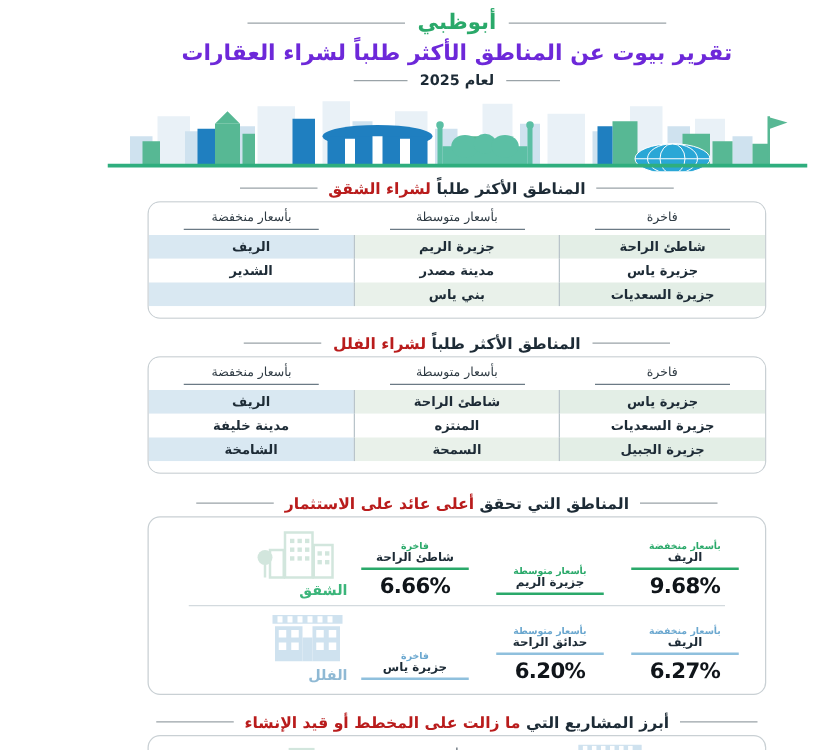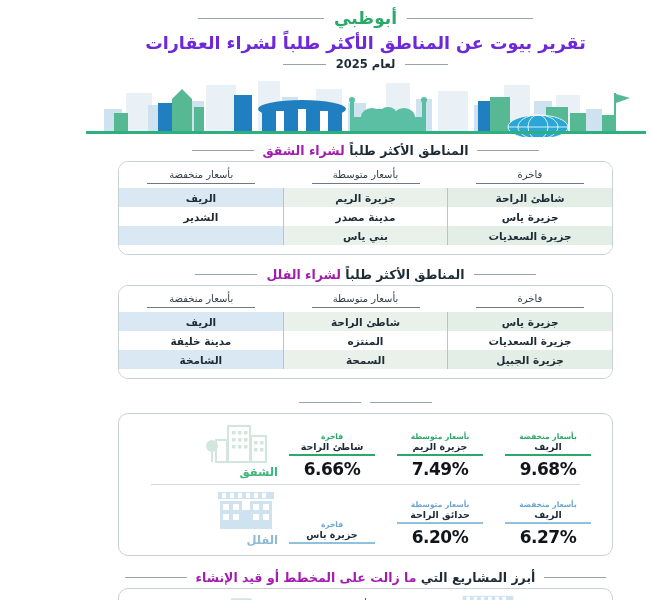--- a/index.html
+++ b/index.html
@@ -22,21 +22,21 @@
 
   
   .skyline-wrap { margin-top: 8px; height: 58px; position: relative; }
   .skyline-wrap svg { display: block; margin: 0 auto; }
 
   
   .section { margin: 0 40px 0 40px; position: relative; }
   .sec-head { display: flex; align-items: center; justify-content: center; gap: 9px; height: 22px; }
   .sec-head .rule2 { width: 62px; height: 1px; background: #9aa3a8; }
   .sec-title { font-size: 12.5px; font-weight: bold; color: #1d2b36; white-space: nowrap; }
-  .sec-title .accent { color: #a21caf; }
+  .sec-title .accent { color: #b91c1c; }
   .card {
     border: 1px solid #c9d0d4;
     border-radius: 10px;
     background: #fff;
     overflow: hidden;
     padding: 0;
   }
 
   
   table.tbl { width: 100%; border-collapse: collapse; table-layout: fixed; }
@@ -268,36 +268,39 @@
           </tr>
         </tbody>
       </table>
       <div class="tbl-pad"></div>
     </div>
   </div>
 
   <div class="section" style="margin-top:12px;">
     <div class="sec-head">
       <div class="rule2"></div>
+      <div class="sec-title">
+        <span>المناطق التي تحقق</span>
+        <span class="accent">أعلى عائد على الاستثمار</span>
+      </div>
       <div class="rule2"></div>
     </div>
     <div class="card roi-card">
 
       <div class="roi-row">
         <div class="roi-item">
           <div class="roi-tier green-tier">بأسعار منخفضة</div>
           <div class="roi-area">الريف</div>
           <div class="roi-under green-line"></div>
           <div class="roi-val">9.68%</div>
         </div>
         <div class="roi-item">
           <div class="roi-tier green-tier">بأسعار متوسطة</div>
           <div class="roi-area">جزيرة الريم</div>
           <div class="roi-under green-line"></div>
-          <div class="roi-val">7.49%</div>
         </div>
         <div class="roi-item">
           <div class="roi-tier green-tier">فاخرة</div>
           <div class="roi-area">شاطئ الراحة</div>
           <div class="roi-under green-line"></div>
           <div class="roi-val">6.66%</div>
         </div>
         <div class="roi-icon">
           <svg width="74" height="44" viewBox="0 0 74 44">
             <g fill="none" stroke="#d2e6dd" stroke-width="2">

